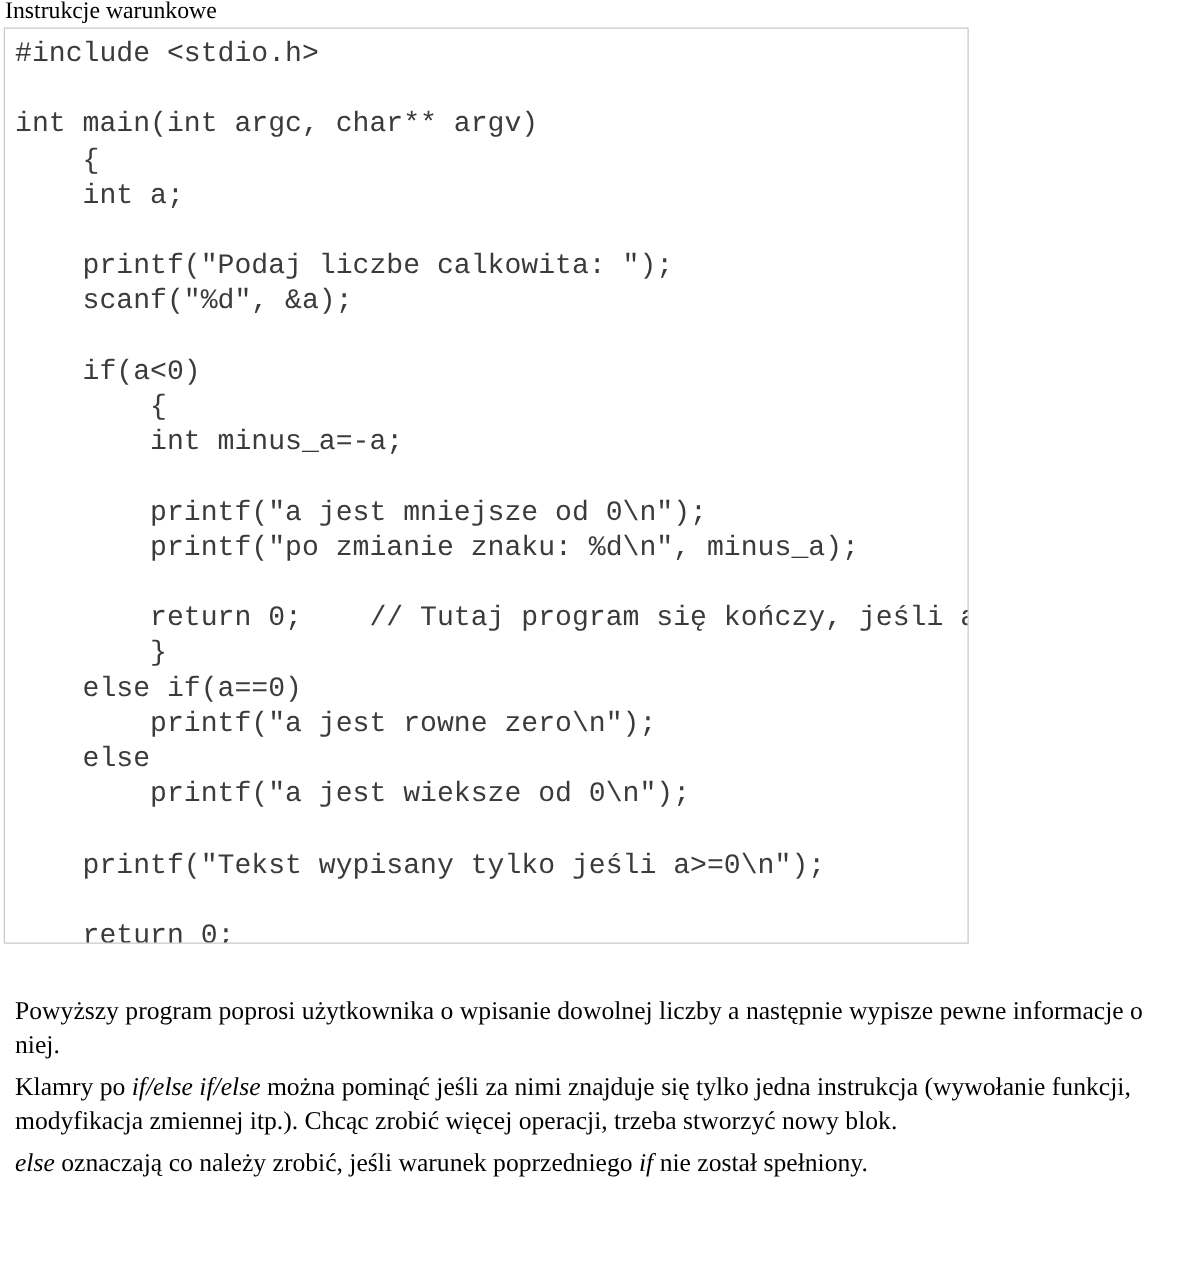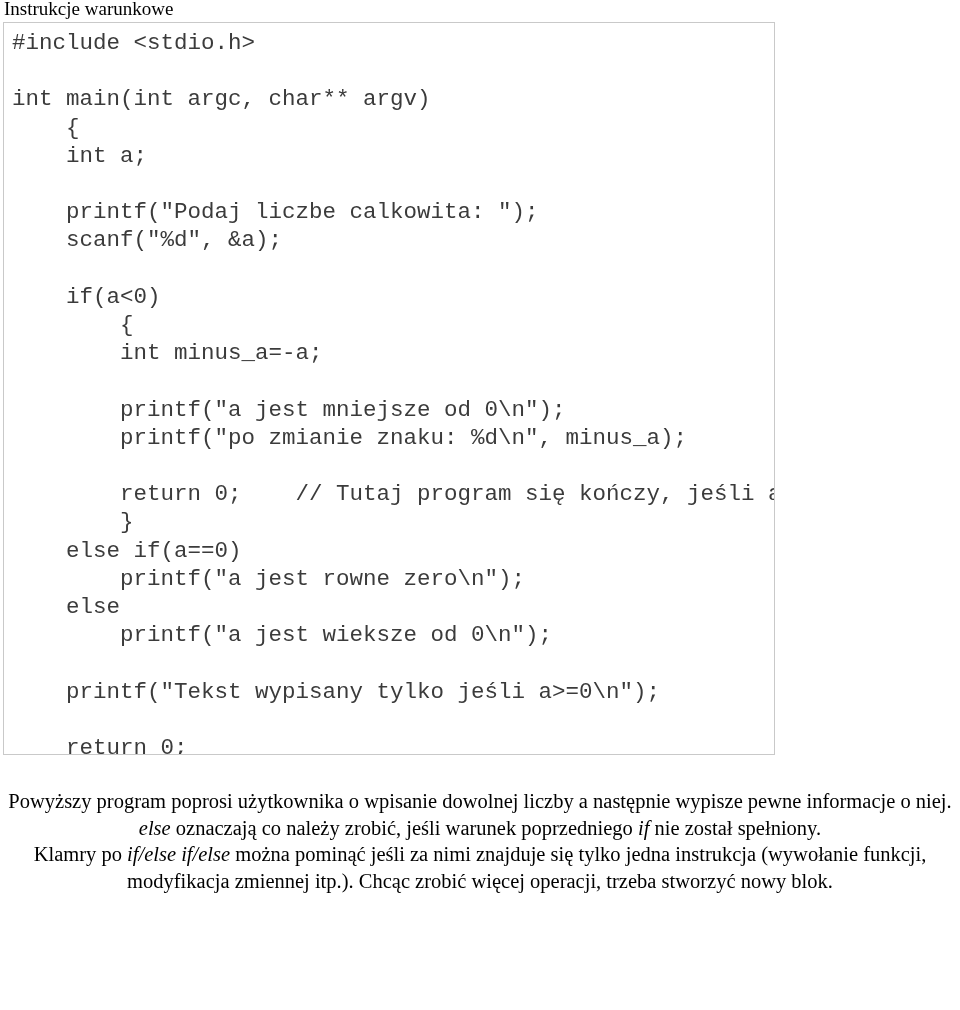--- a/index.html
+++ b/index.html
@@ -56,23 +56,23 @@
     position: absolute;
     left: 4px;
     top: 788px;
     width: 952px;
     font-family: "Liberation Serif", "DejaVu Serif", serif;
     font-size: 20.5px;
     line-height: 26.6px;
     color: #000000;
   }
   .prose p {
-    margin: 0;
+    margin: 8px;
     padding: 0;
-    text-align: center;
+    text-align: left;
   }
   .prose i { font-style: italic; }
 </style>
 </head>
 <body>
 
 <div class="doc-title">Instrukcje warunkowe</div>
 
 <div class="code-block">
   <pre class="code-pre">#include &lt;stdio.h&gt;
@@ -102,17 +102,17 @@
 
     return 0;
     }</pre>
 </div>
 
 <div class="prose">
 
   <p><span>Powyższy program poprosi użytkownika o wpisanie dowolnej liczby a następnie wypisze pewne informacje o niej.</span></p>
 
 
+  <p><span>Klamry po </span><i>if/else if/else</i><span> można pominąć jeśli za nimi znajduje się tylko jedna instrukcja (wywołanie funkcji, modyfikacja zmiennej itp.). Chcąc zrobić więcej operacji, trzeba stworzyć nowy blok.</span></p>
+
   <p><i>else</i><span> oznaczają co należy zrobić, jeśli warunek poprzedniego </span><i>if</i><span> nie został spełniony.</span></p>
-
-  <p><span>Klamry po </span><i>if/else if/else</i><span> można pominąć jeśli za nimi znajduje się tylko jedna instrukcja (wywołanie funkcji, modyfikacja zmiennej itp.). Chcąc zrobić więcej operacji, trzeba stworzyć nowy blok.</span></p>
 
 </div>
 
 </body></html>

